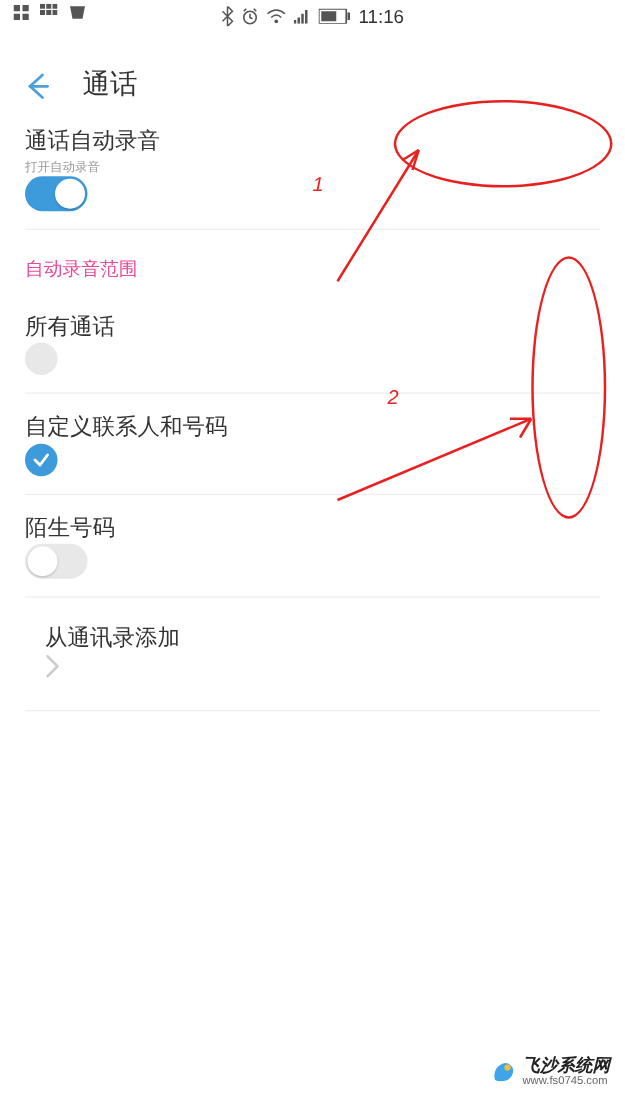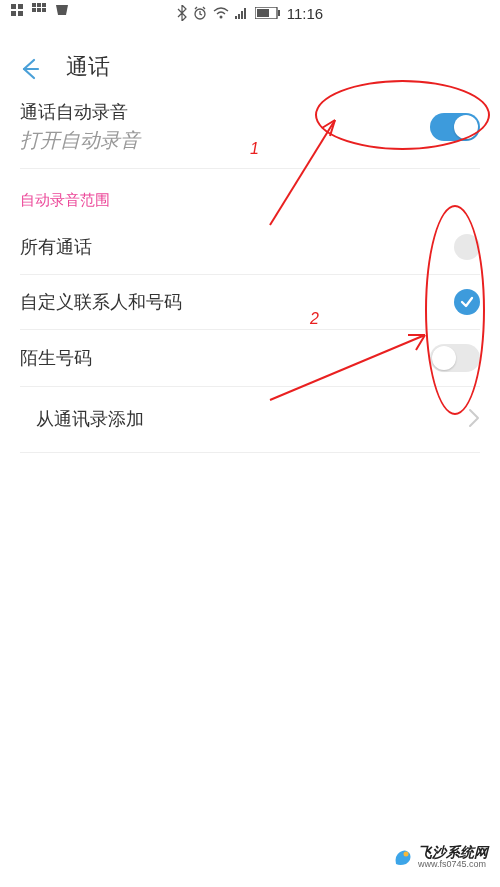--- a/index.html
+++ b/index.html
@@ -53,36 +53,35 @@
     .header-title {
       font-size: 22px;
       color: #333;
     }
     .settings-list {
       padding: 4px 0;
     }
     .row {
       padding: 14px 20px;
       display: flex;
-      align-items: center;
       justify-content: space-between;
+      flex-direction: column;
     }
     .row-main {
       flex: 1;
     }
     .row-title {
       font-size: 18px;
       color: #333;
       line-height: 1.4;
     }
     .row-subtitle {
-      font-size: 20px;
+      font-size: 10px;
       color: #999;
       margin-top: 2px;
-      font-style: italic;
     }
     .section-header {
       padding: 22px 20px 10px;
       font-size: 15px;
       color: #ec4899;
       font-family: Liberation Serif, serif;
     }
     .divider {
       height: 1px;
       background: #eee;

